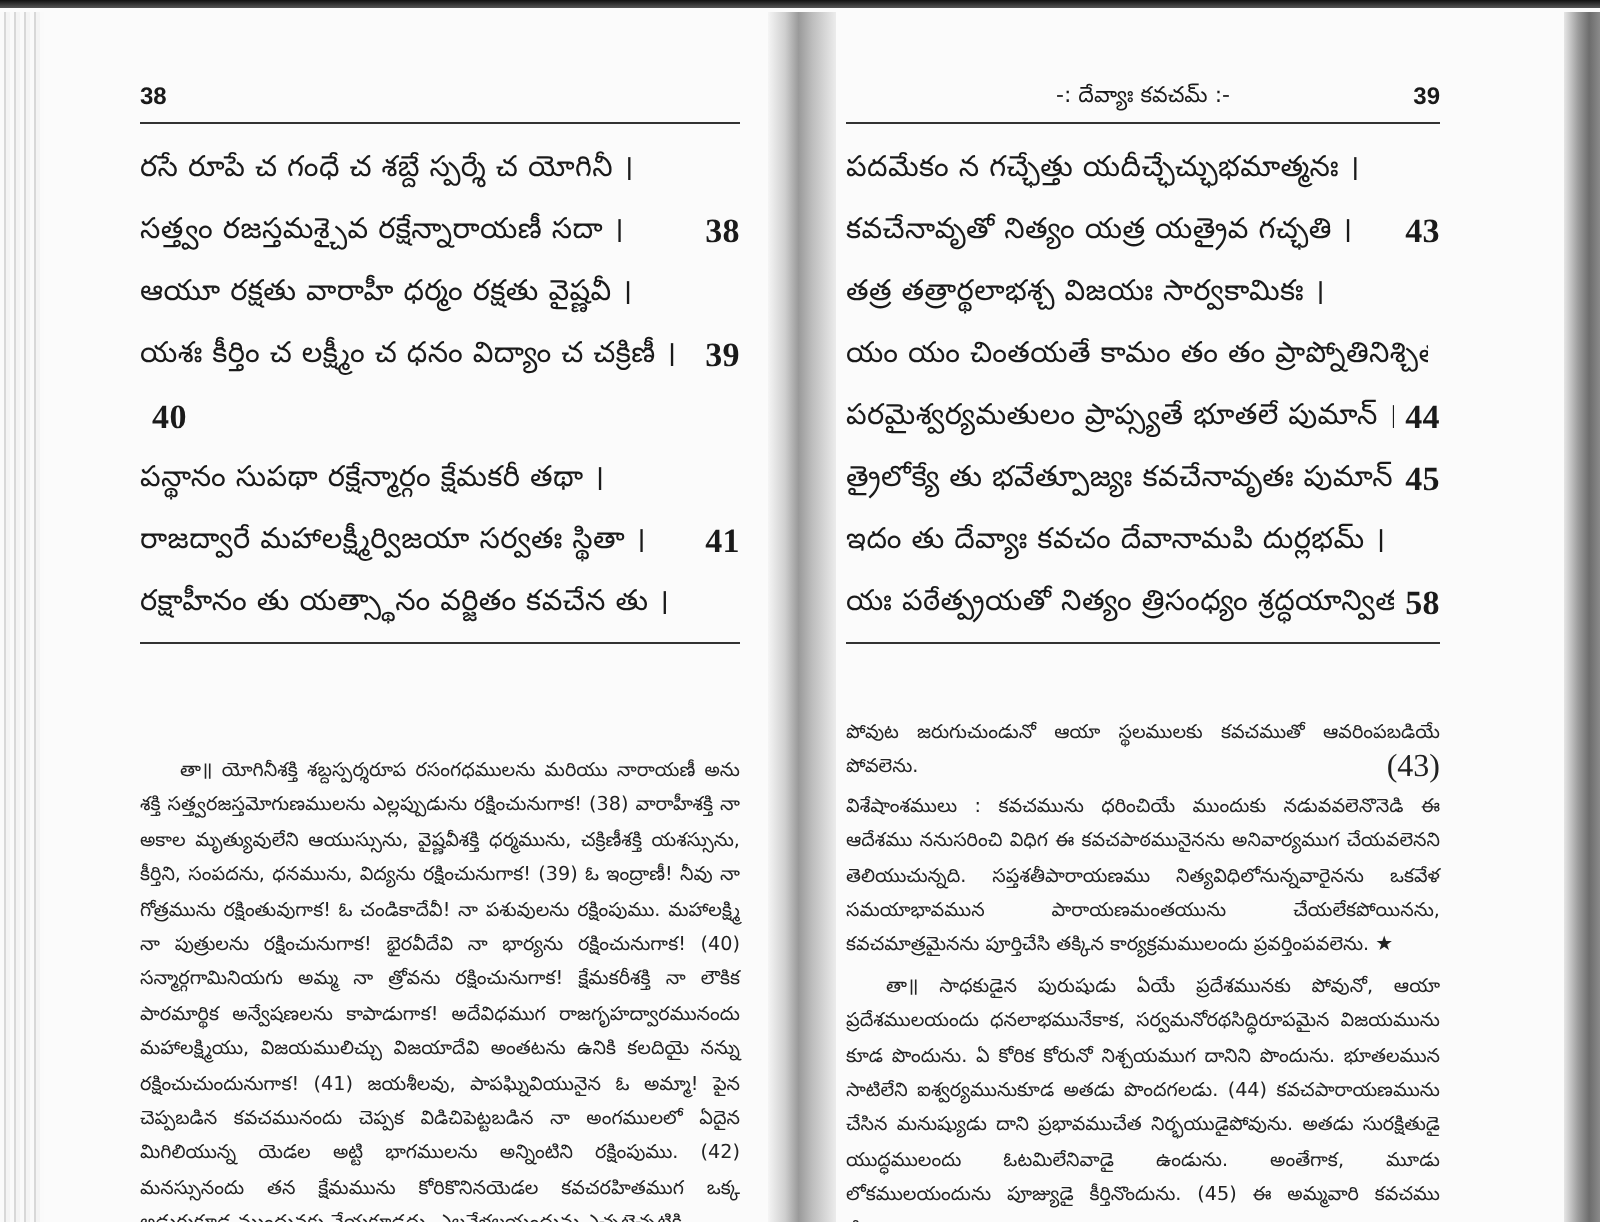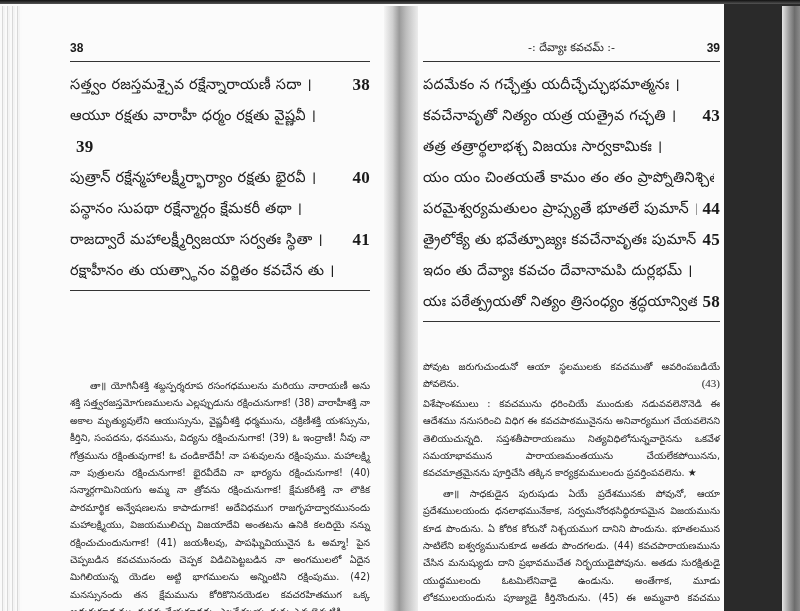--- a/index.html
+++ b/index.html
@@ -1,20 +1,20 @@
 <!DOCTYPE html>
 <html><head>
   <meta charset="utf-8">
   <style>
     * { box-sizing: border-box; margin: 0; padding: 0; }
     html, body { width: 800px; height: 611px; overflow: hidden; background: #2a2a2a; }
     body { font-family: "DejaVu Sans", sans-serif; color: #1a1a1a; position: relative; }
 
     .book {
-      position: absolute; left: 0; top: 3px; width: 724px; height: 608px;
+      position: absolute; left: 0; top: 3px; width: 800px; height: 608px;
       background: #fbfbfb;
     }
     .top-shadow {
       position: absolute; left: 0; top: 0; width: 800px; height: 4px;
       background: linear-gradient(#111, #555);
     }
     
     .left-edges {
       position: absolute; left: 0; top: 3px; width: 22px; height: 608px;
       background: repeating-linear-gradient(90deg, #fafafa 0 2px, #d8d8d8 2px 3px, #f4f4f4 3px 5px);
@@ -62,53 +62,57 @@
     }
     .verse-rule { height: 1px; background: #333; margin-top: 4px; }
 
     .comment {
       position: absolute; left: 0; right: 0; font-size: 9.6px; line-height: 17.4px;
       text-align: justify; color: #222;
     }
     .comment p { margin: 0; }
     .comment .indent { text-indent: 20px; }
     .comment .bold-lead { font-weight: normal; }
-    .comment .ref { float: right; font-family: "Liberation Serif", serif; font-size: 11px; }
+    .comment .ref { float: right; font-family: "Liberation Serif", serif; font-size: 16px; }
     .left .comment { top: 374px; }
     .right .comment { top: 307px; margin-top: 48px; }
     .star { font-size: 10px; }
   </style>
 </head>
 <body>
 
 <div class="book">
   <div class="left-edges"></div>
   <div class="gutter"></div>
   <div class="right-edge"></div>
 
   <div class="page left">
     <div class="running-head">
       <span class="page-num">38</span>
     </div>
     <div class="head-rule"></div>
 
     <div class="verses">
       <div class="verse-line">
+          <span class="verse-text">రసే రూపే చ గంధే చ శబ్దే స్పర్శే చ యోగినీ ।</span>
+          <span class="verse-num"></span>
+        </div>
+      <div class="verse-line">
           <span class="verse-text">సత్త్వం రజస్తమశ్చైవ రక్షేన్నారాయణీ సదా ।</span>
           <span class="verse-num">38</span>
         </div>
       <div class="verse-line">
           <span class="verse-text">ఆయూ రక్షతు వారాహీ ధర్మం రక్షతు వైష్ణవీ ।</span>
           <span class="verse-num"></span>
         </div>
       <div class="verse-line">
+          <span class="verse-text">యశః కీర్తిం చ లక్ష్మీం చ ధనం విద్యాం చ చక్రిణీ ।</span>
           <span class="verse-num">39</span>
         </div>
       <div class="verse-line">
-          <span class="verse-text">పుత్రాన్ రక్షేన్మహాలక్ష్మీర్భార్యాం రక్షతు భైరవీ ।</span>
           <span class="verse-num">40</span>
         </div>
       <div class="verse-line">
           <span class="verse-text">పన్థానం సుపథా రక్షేన్మార్గం క్షేమకరీ తథా ।</span>
           <span class="verse-num"></span>
         </div>
       <div class="verse-line">
           <span class="verse-text">రాజద్వారే మహాలక్ష్మీర్విజయా సర్వతః స్థితా ।</span>
           <span class="verse-num">41</span>
         </div>

